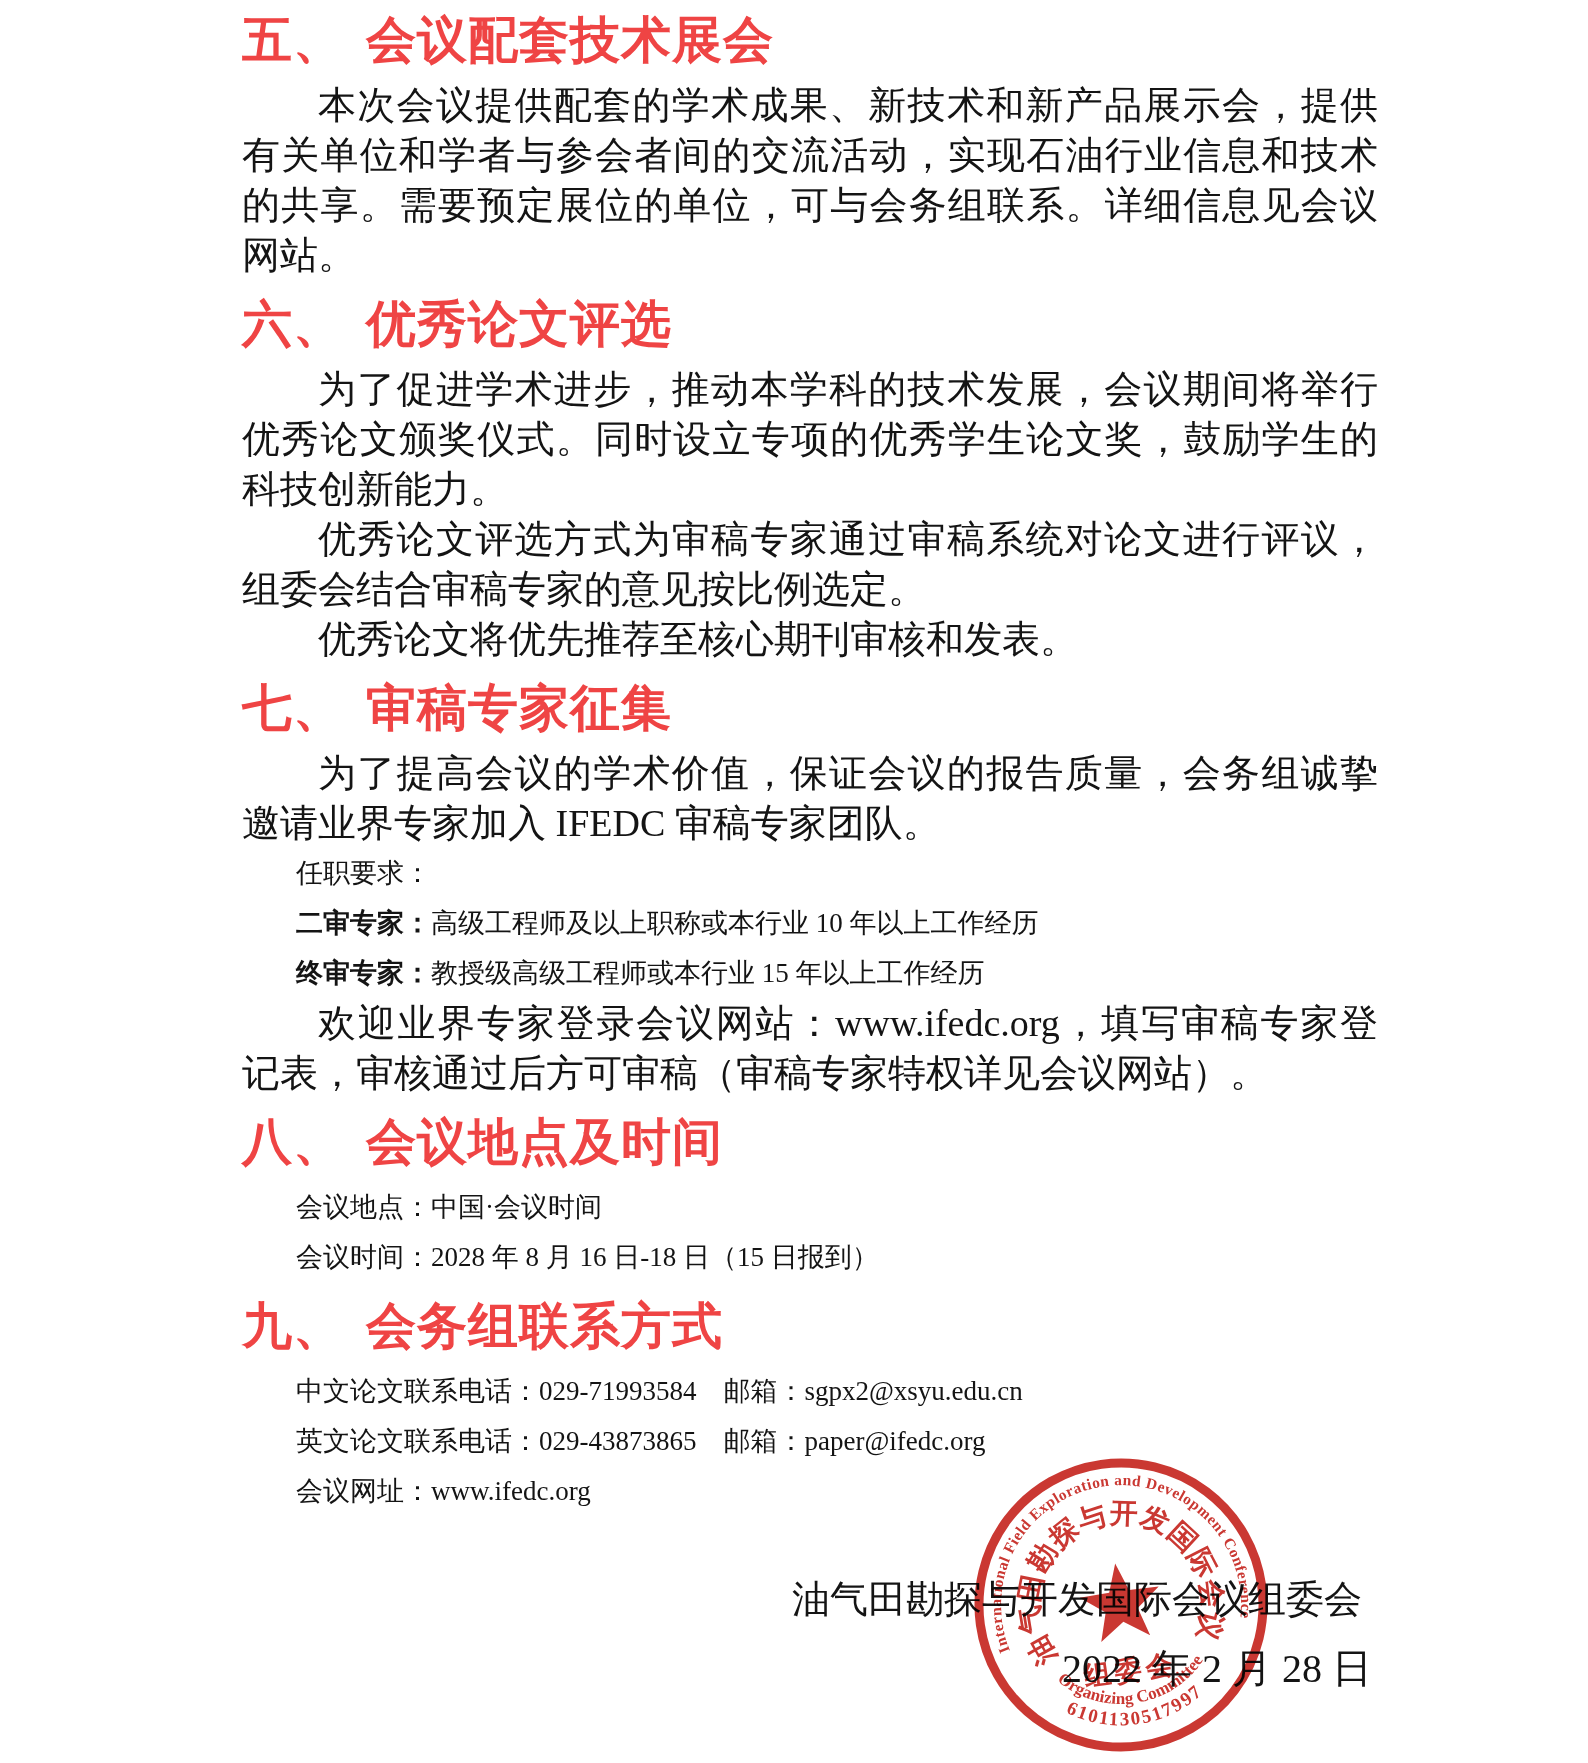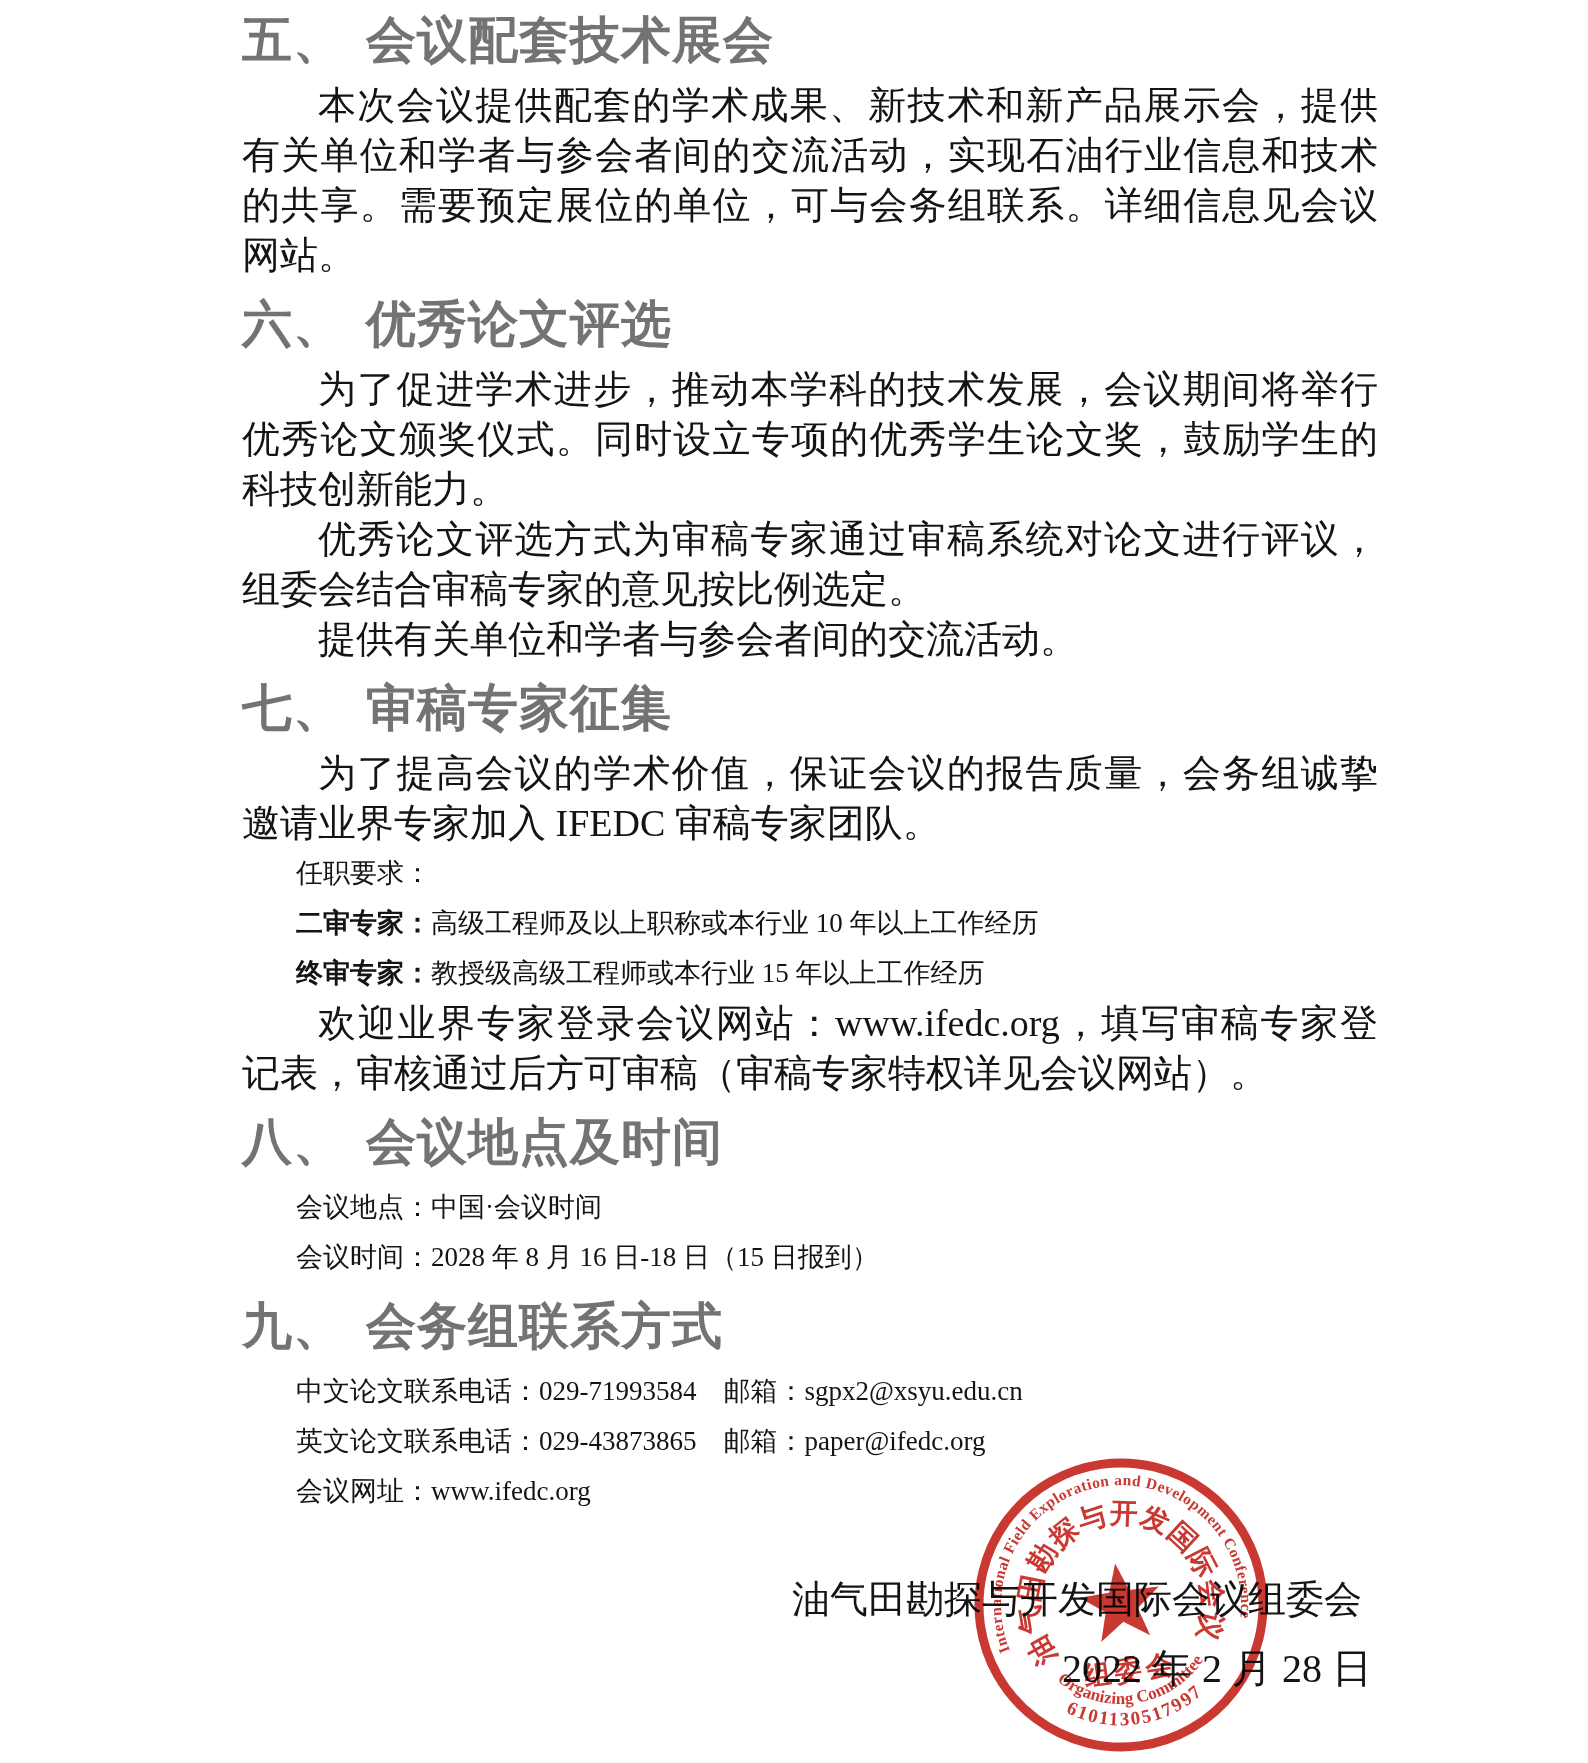--- a/index.html
+++ b/index.html
@@ -15,21 +15,21 @@
     position: absolute;
     left: 242px; top: 12px;
     width: 1136px;
   }
   h2.sec-heading {
     font-family: "Liberation Sans", "DejaVu Sans", sans-serif;
     font-weight: 900;
     font-size: 50px;
     line-height: 56px;
     letter-spacing: 1px;
-    color: #737373;
+    color: #ef4444;
     margin: 16px 0 12px 0;
   }
   h2.sec-heading.first { margin-top: 0; }
   h2.sec-heading .sec-num { margin-right: 22px; }
   p.body-par {
     font-size: 38px;
     line-height: 50px;
     margin: 0;
     text-align: justify;
     text-indent: 2em;
@@ -85,21 +85,21 @@
       </h2>
       <p class="body-par">本次会议提供配套的学术成果、新技术和新产品展示会，提供有关单位和学者与参会者间的交流活动，实现石油行业信息和技术的共享。需要预定展位的单位，可与会务组联系。详细信息见会议网站。</p>
     </section>
 
     <section>
       <h2 class="sec-heading">
         <span class="sec-num">六、</span><span>优秀论文评选</span>
       </h2>
       <p class="body-par">为了促进学术进步，推动本学科的技术发展，会议期间将举行优秀论文颁奖仪式。同时设立专项的优秀学生论文奖，鼓励学生的科技创新能力。</p>
       <p class="body-par">优秀论文评选方式为审稿专家通过审稿系统对论文进行评议，组委会结合审稿专家的意见按比例选定。</p>
-      <p class="body-par">提供有关单位和学者与参会者间的交流活动。</p>
+      <p class="body-par">优秀论文将优先推荐至核心期刊审核和发表。</p>
     </section>
 
     <section>
       <h2 class="sec-heading">
         <span class="sec-num">七、</span><span>审稿专家征集</span>
       </h2>
       <p class="body-par">为了提高会议的学术价值，保证会议的报告质量，会务组诚挚邀请业界专家加入 IFEDC 审稿专家团队。</p>
       <p class="body-line">任职要求：</p>
       <p class="body-line"><strong class="req-label">二审专家：</strong><span>高级工程师及以上职称或本行业 10 年以上工作经历</span></p>
       <p class="body-line"><strong class="req-label">终审专家：</strong><span>教授级高级工程师或本行业 15 年以上工作经历</span></p>

